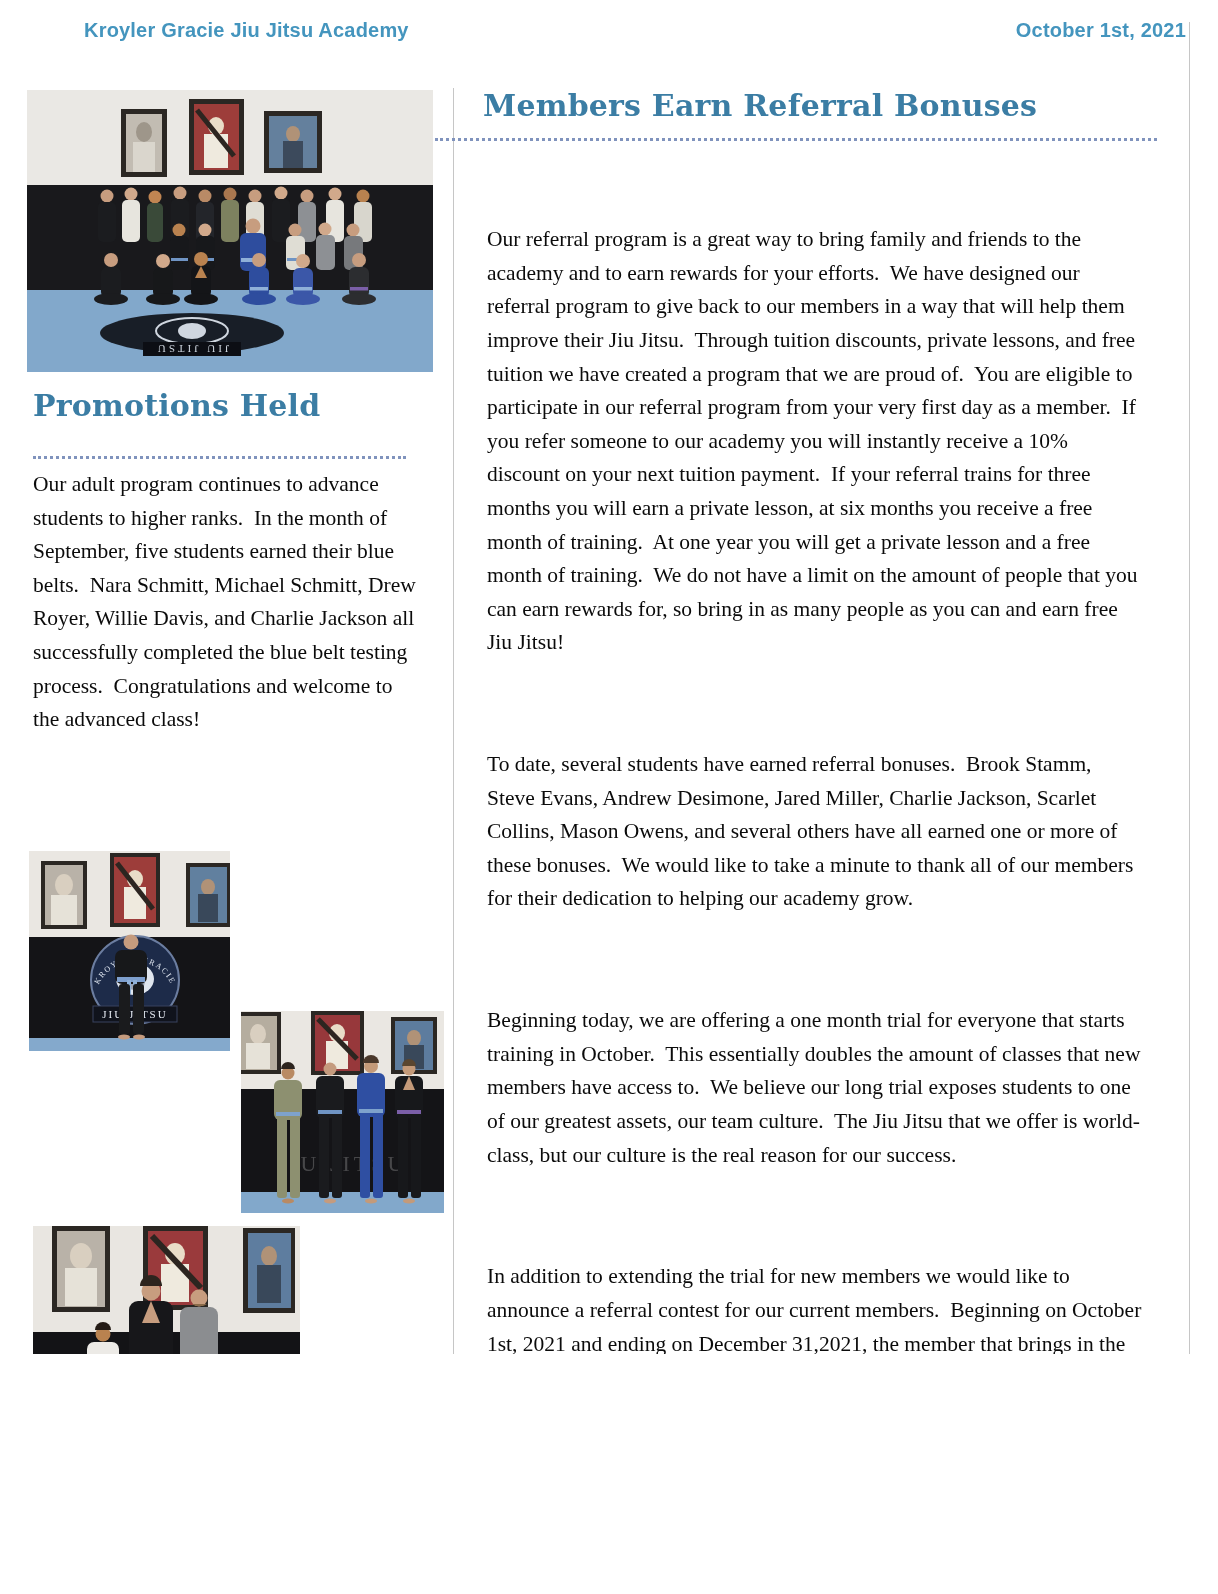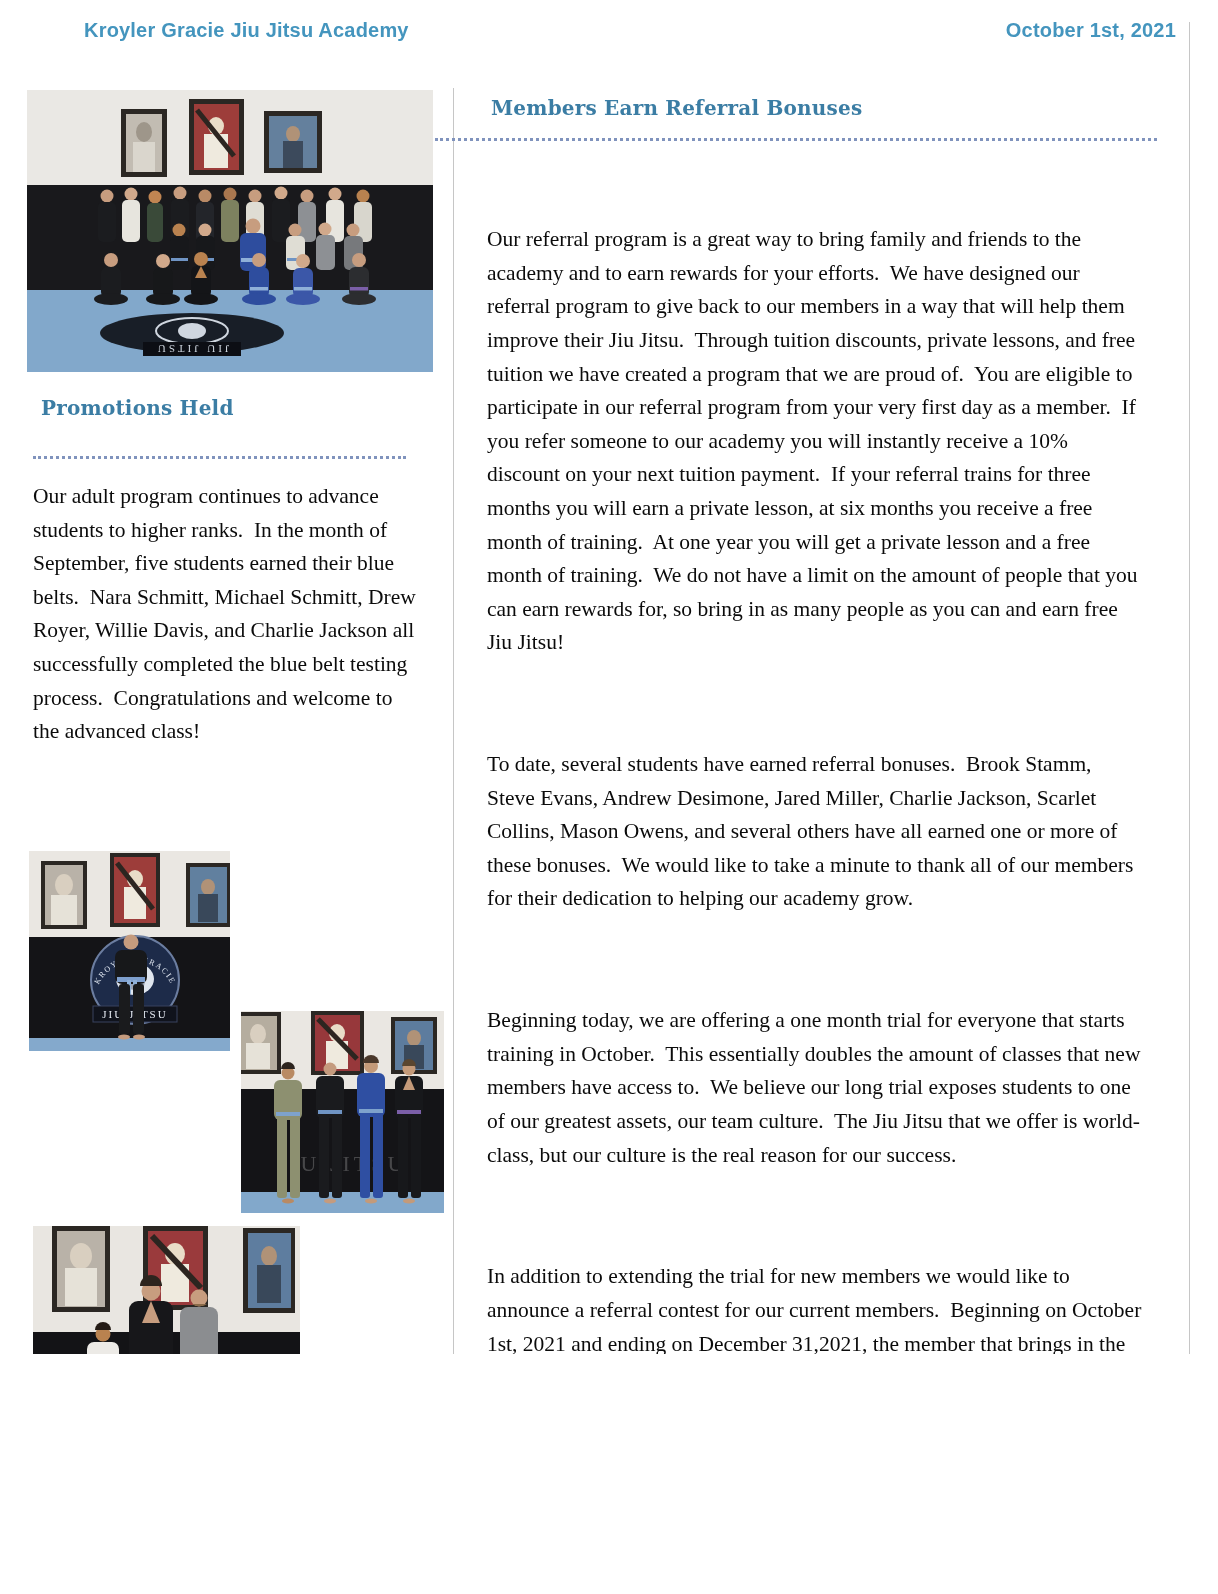--- a/index.html
+++ b/index.html
@@ -6,41 +6,41 @@
   .page {
     position:relative; width:1218px; height:1354px; background:#ffffff;
     font-family:"Liberation Serif", serif; overflow:hidden;padding-left:36px;
   }
   
   .hdr {
     position:absolute; top:19px; font-family:"Liberation Sans", sans-serif;
     font-size:20px; font-weight:600; color:#4495be; letter-spacing:0.2px;
   }
   .hdr.left  { left:84px; }
-  .hdr.right { right:78px;text-align:right; }
+  .hdr.right { right:68px;text-align:right; }
   
   .vline { position:absolute; width:1px; background:#c6c6c6; }
   .center-divider { left:453px; top:88px;  height:1422px; }
   .right-line     { left:1189px; top:22px; height:1493px; }
   .dotted { position:absolute; height:0; border-bottom:3px dotted #8093bd; }
   .dl-left  { left:33px;  top:456px; width:373px; }
   .dl-right { left:435px; top:138px; width:722px; }
   
   .heading {
-    position:absolute; margin:8px; font-family:"DejaVu Serif", serif;
-    font-weight:700; font-size:20px; color:#3b7da4; letter-spacing:0.2px;text-align:right;
+    position:absolute; margin:0; font-family:"DejaVu Serif", serif;
+    font-weight:700; font-size:30px; color:#3b7da4; letter-spacing:0.2px;text-align:right;
   }
   .h-left  { left:33px;  top:388px; }
   .h-right { left:483px; top:88px; }
   
   .bodytext {
     position:absolute; color:#0b0b0b; font-size:21.5px; line-height:33.6px;
     white-space:pre-wrap; text-align:left;
   }
-  .left-body  { left:33px;  top:480px; width:384px; }
+  .left-body  { left:33px;  top:468px; width:384px; }
   .right-body { left:483px; top:156px; width:660px; }
   .right-body p { margin:0 0 21px 4px; white-space:pre-wrap; }
   
   figure.photo { position:absolute; margin:0; padding:0; }
   figure.photo svg { display:block; }
   .photo-1 { left:27px;  top:90px;   width:406px; height:282px; }
   .photo-2 { left:29px;  top:851px;  width:201px; height:200px; }
   .photo-3 { left:241px; top:1011px; width:203px; height:202px; }
   .photo-4 { left:33px;  top:1226px; width:267px; height:267px; }
   

